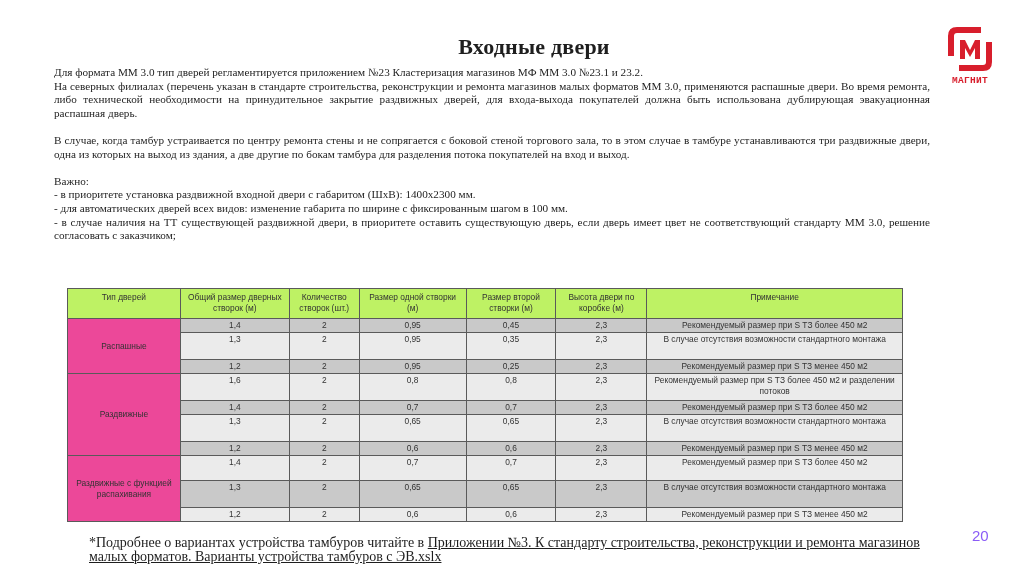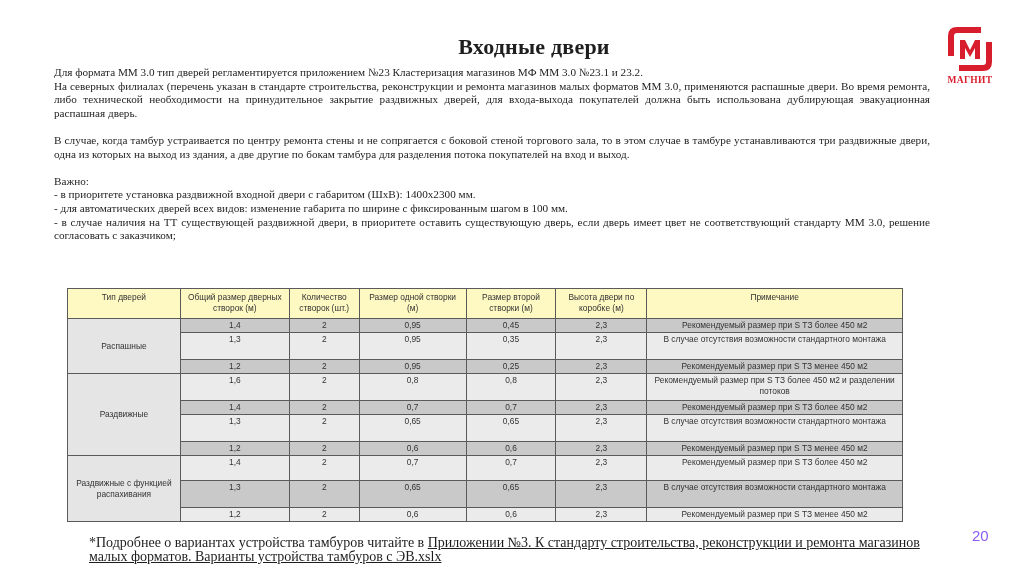--- a/index.html
+++ b/index.html
@@ -1,31 +1,31 @@
 <!DOCTYPE html>
 <html><head>
 <meta charset="utf-8">
 <style>
   html, body { margin:0; padding:0; }
   body { width:1024px; height:574px; background:#ffffff; position:relative; overflow:hidden; font-family:"Liberation Serif", serif; color:#1e1e1e; }
   .title { position:absolute; left:0; width:1024px; top:34px; text-align:center; font-size:22px; font-weight:bold; font-family:"Liberation Serif", serif; letter-spacing:0.2px;margin-left:22px; }
   .logo { position:absolute; left:940px; top:26px; width:60px; height:70px; }
   .logo svg { display:block; margin:0 auto; }
-  .logo-text { font-family:Liberation Serif, serif; font-weight:bold; font-size:9.5px; color:#d81e2c; text-align:center; margin-top:3px; letter-spacing:0.3px; }
+  .logo-text { font-family:Liberation Mono, monospace; font-weight:bold; font-size:9.5px; color:#d81e2c; text-align:center; margin-top:3px; letter-spacing:0.3px; }
   .body-text { position:absolute; left:54px; top:66px; width:876px; font-size:11.2px; line-height:13.6px; text-align:justify; }
   .body-text p { margin:0; }
   .body-text .gap { height:13.6px; }
   .last-line { text-align-last:left; }
   table.doors { position:absolute; left:67px; top:288px; width:836px; border-collapse:collapse; font-family:"Liberation Sans", sans-serif; font-size:8.4px; color:#333; }
   table.doors td, table.doors th { border:1px solid #5a5a5a; text-align:center; vertical-align:top; padding:1px 3px; line-height:11px; font-weight:normal; }
-  table.doors th { background:#fef9c3; height:25px; vertical-align:top; padding-top:3px; }
+  table.doors th { background:#bef264; height:25px; vertical-align:top; padding-top:3px; }
   table.doors td.type { background:#e3e3e3; vertical-align:middle; }
   tr.d td { background:#c9c9c9; }
   tr.l td { background:#ebebeb; }
-  tr.d td.type, tr.l td.type { background:#e5e5e5; }
+  tr.d td.type, tr.l td.type { background:#ec4899; }
   .footnote { position:absolute; left:54px; top:536px; width:860px; font-size:14px; line-height:14px;margin-left:35px; }
   .footnote a { color:#1e1e1e; text-decoration:underline; }
   .page-num { position:absolute; left:972px; top:527px; font-family:"Liberation Sans", sans-serif; font-size:15px; color:#8b5cf6; }
 </style>
 </head>
 <body>
 
 <div class="title">Входные двери</div>
 
 <div class="logo">

